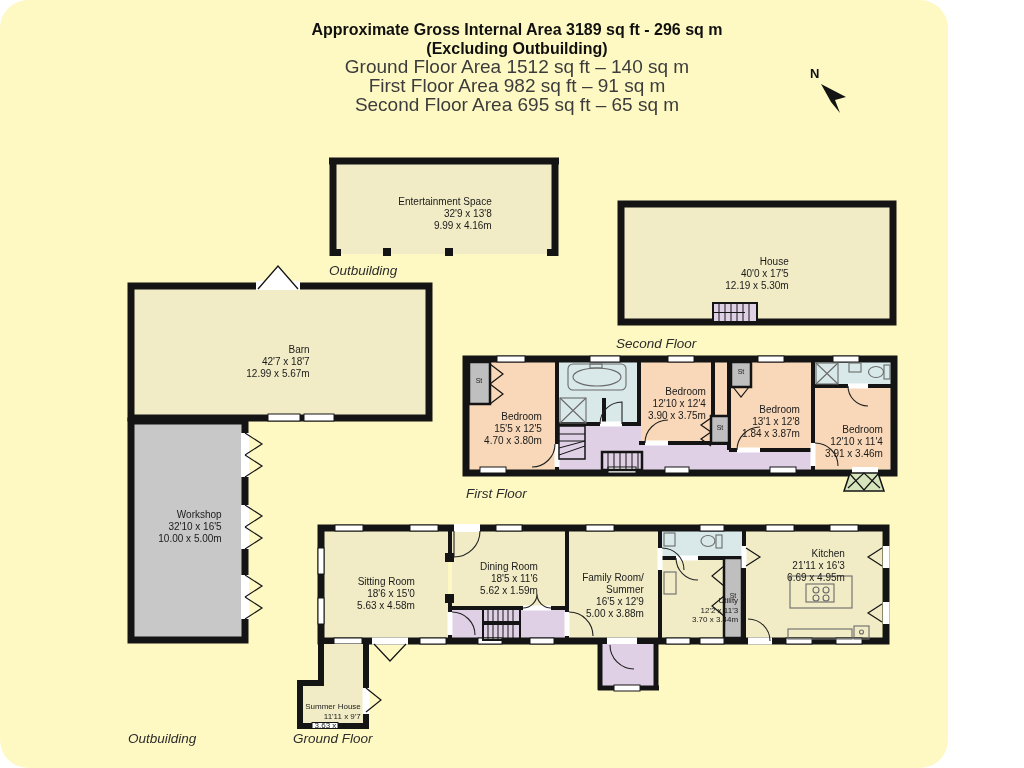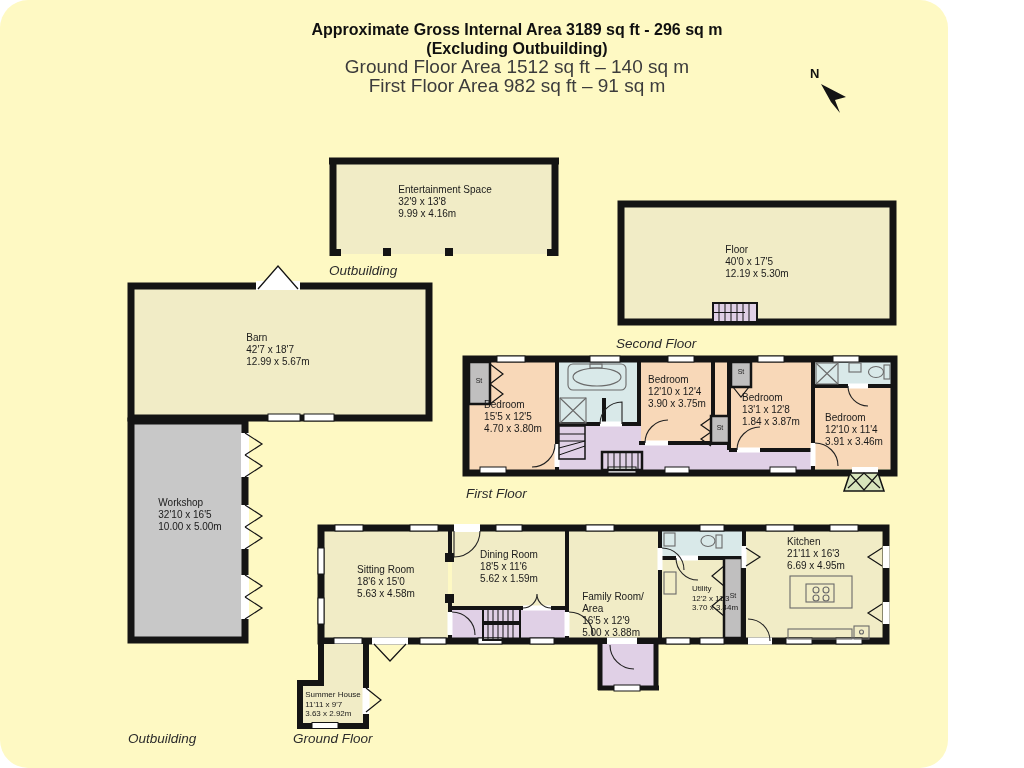--- a/index.html
+++ b/index.html
@@ -20,22 +20,22 @@
   .win { fill:#ffffff; stroke:#141414; stroke-width:1; }
   .door { stroke:#222; stroke-width:1.1; fill:none; }
   .tread { stroke:#141414; stroke-width:1; fill:none; }
   .fix { stroke:#6a6a6a; stroke-width:1.1; fill:none; }
 
   
   .hdr { position:absolute; left:12px; top:20px; width:1010px; text-align:center; color:#101010; }
   .hdr .t { font-size:16px; font-weight:bold; line-height:19px; }
   .hdr .a { font-size:19px; color:#3c3c3c; line-height:18.8px; }
   .lbl { position:absolute; font-size:13.5px; color:#2b2b2b; white-space:nowrap;font-style:italic; }
-  .rl { position:absolute; transform:translateX(-50%); text-align:left;
-        font-size:10px; line-height:12px; color:#1a1a1a; white-space:nowrap; }
+  .rl { position:absolute; transform:translateX(-50%); text-align:right;
+        font-size:10px; line-height:12px; color:#1a1a1a; white-space:nowrap;margin-top:12px; }
   .rl.sm { font-size:8px; line-height:9.5px; }
   .st { position:absolute; transform:translateX(-50%); font-size:7px; color:#222; }
   .north { position:absolute; font-size:13px; font-weight:bold; color:#111; }
 </style>
 </head>
 <body>
 
 <div id="stage">
 
 <svg width="1024" height="768" viewBox="0 0 1024 768">
@@ -279,37 +279,38 @@
       <rect x="312" y="722.5" width="26" height="6" class="win"></rect>
     </g>
   </g>
 </svg>
 
 <div class="hdr">
   <div class="t">Approximate Gross Internal Area 3189 sq ft - 296 sq m</div>
   <div class="t">(Excluding Outbuilding)</div>
   <div class="a">Ground Floor Area 1512 sq ft – 140 sq m</div>
   <div class="a">First Floor Area 982 sq ft – 91 sq m</div>
+  <div class="a">Second Floor Area 695 sq ft – 65 sq m</div>
 </div>
 
 <div class="north" style="left:810px;top:66px">N</div>
 
 <div class="lbl" style="left:329px;top:263px">Outbuilding</div>
 <div class="lbl" style="left:616px;top:336px">Second Floor</div>
 <div class="lbl" style="left:466px;top:486px">First Floor</div>
 <div class="lbl" style="left:128px;top:731px">Outbuilding</div>
 <div class="lbl" style="left:293px;top:731px">Ground Floor</div>
 
 <div class="rl" style="left:445px;top:184px">
   <div>Entertainment Space</div>
   <div>32'9 x 13'8</div>
   <div>9.99 x 4.16m</div>
 </div>
 <div class="rl" style="left:757px;top:244px">
-  <div>Floor</div>
+  <div>House</div>
   <div>40'0 x 17'5</div>
   <div>12.19 x 5.30m</div>
 </div>
 <div class="rl" style="left:278px;top:332px">
   <div>Barn</div>
   <div>42'7 x 18'7</div>
   <div>12.99 x 5.67m</div>
 </div>
 <div class="rl" style="left:190px;top:497px">
   <div>Workshop</div>
@@ -339,23 +340,23 @@
 <div class="rl" style="left:386px;top:564px">
   <div>Sitting Room</div>
   <div>18'6 x 15'0</div>
   <div>5.63 x 4.58m</div>
 </div>
 <div class="rl" style="left:509px;top:549px">
   <div>Dining Room</div>
   <div>18'5 x 11'6</div>
   <div>5.62 x 1.59m</div>
 </div>
-<div class="rl" style="left:613px;top:591px">
+<div class="rl" style="left:613px;top:560px">
   <div>Family Room/</div>
-  <div>Area</div>
+  <div>Summer</div>
   <div>16'5 x 12'9</div>
   <div>5.00 x 3.88m</div>
 </div>
 <div class="rl sm" style="left:715px;top:584px">
   <div>Utility</div>
   <div>12'2 x 11'3</div>
   <div>3.70 x 3.44m</div>
 </div>
 <div class="rl" style="left:816px;top:536px">
   <div>Kitchen</div>

